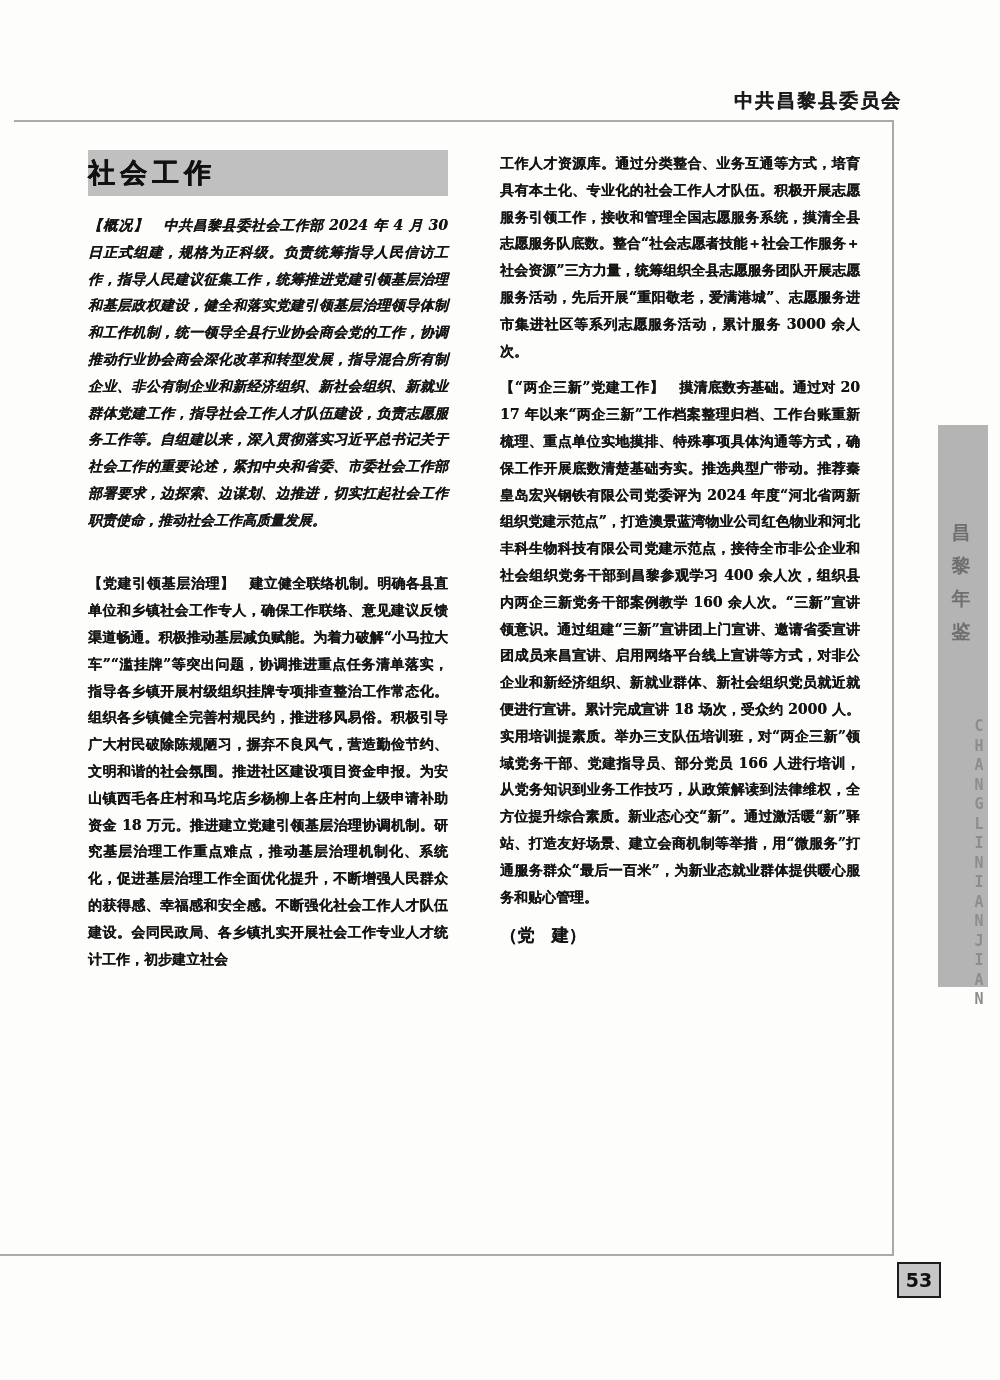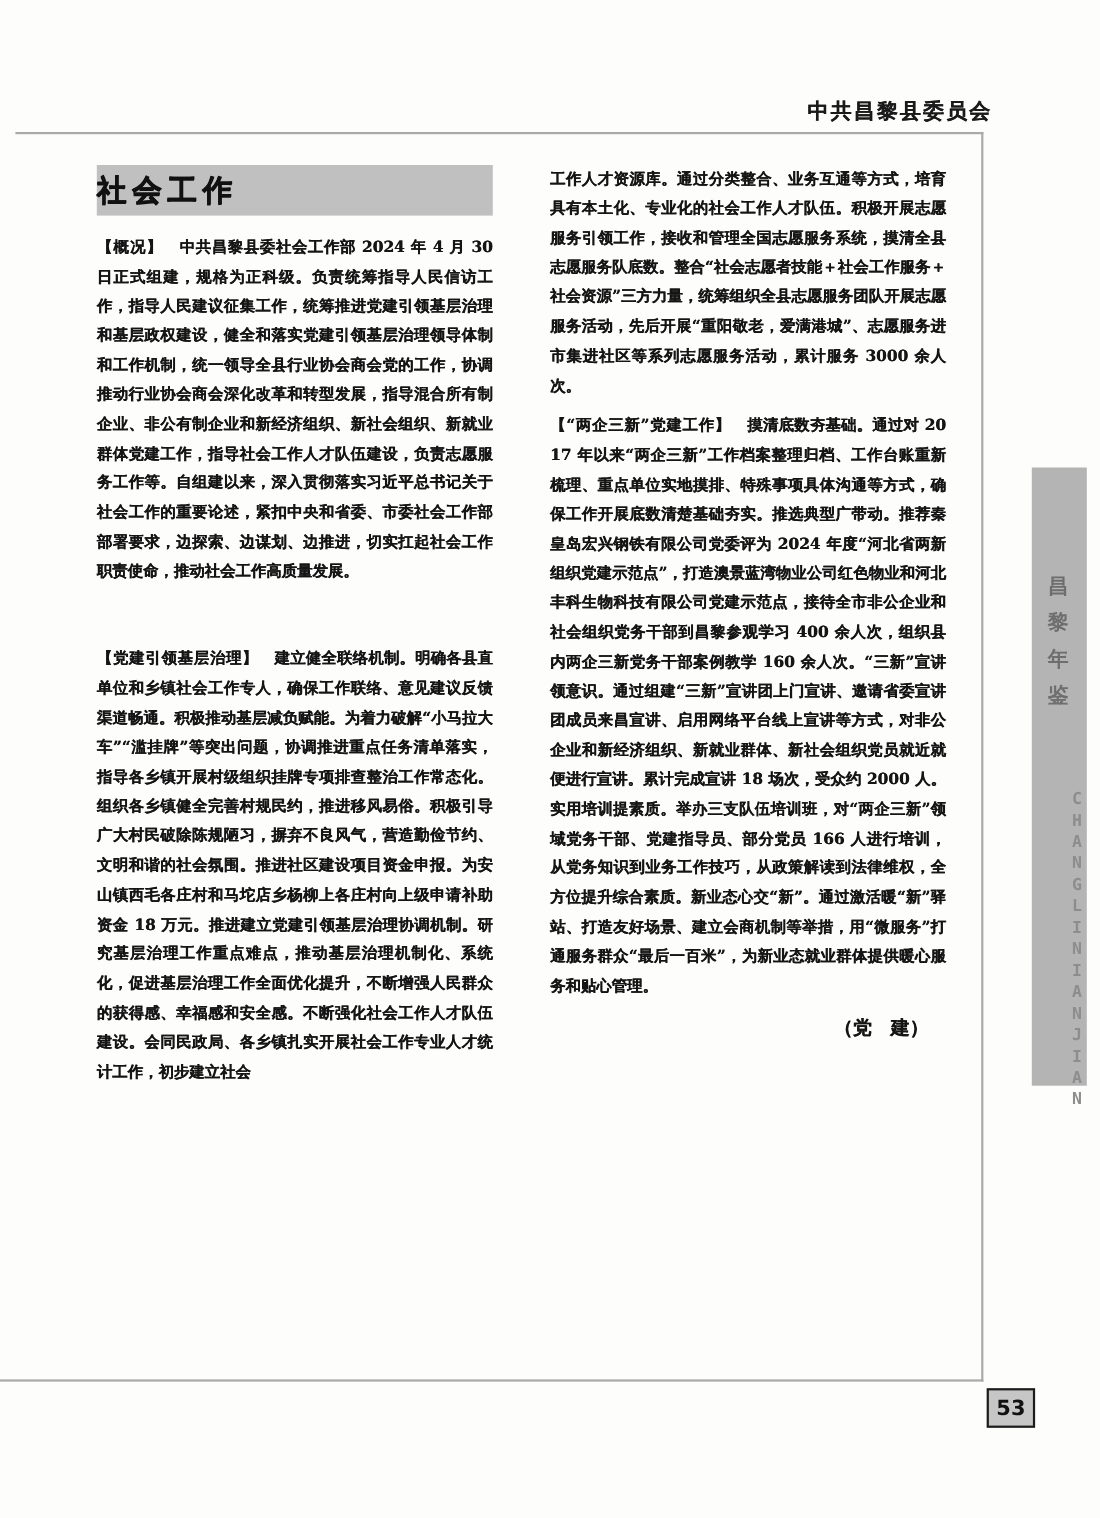--- a/index.html
+++ b/index.html
@@ -161,35 +161,34 @@
     color: #151515;
     text-align: justify;
     text-justify: inter-character;
     font-family: "DejaVu Serif", "Liberation Serif", serif;
     font-weight: bold;
     margin: 0 0 10px 0;
     letter-spacing: 0px;
     text-shadow: 0.35px 0 0 #151515;
     word-break: break-all;
   }
-  .para.tight { margin-bottom: 16px; }
+  .para.tight { margin-bottom: 0; font-style: italic; }
   .sec-head {
     font-weight: bold;
     letter-spacing: 0.5px;
   }
   .sec-head::after {
     content: "\3000";
   }
   #signature {
     font-size: 17.2px;
     line-height: 26.8px;
     color: #151515;
-    font-family: Liberation Serif, serif;
-    font-weight: bold;
-    text-align: right;
+    font-family: Liberation Sans, sans-serif;
+    font-weight: bold;
     padding-right: 16px;
     margin-top: 12px;
     text-shadow: 0.35px 0 0 #151515;
   }
 </style>
 </head>
 <body>
 
 <div id="page">
 

